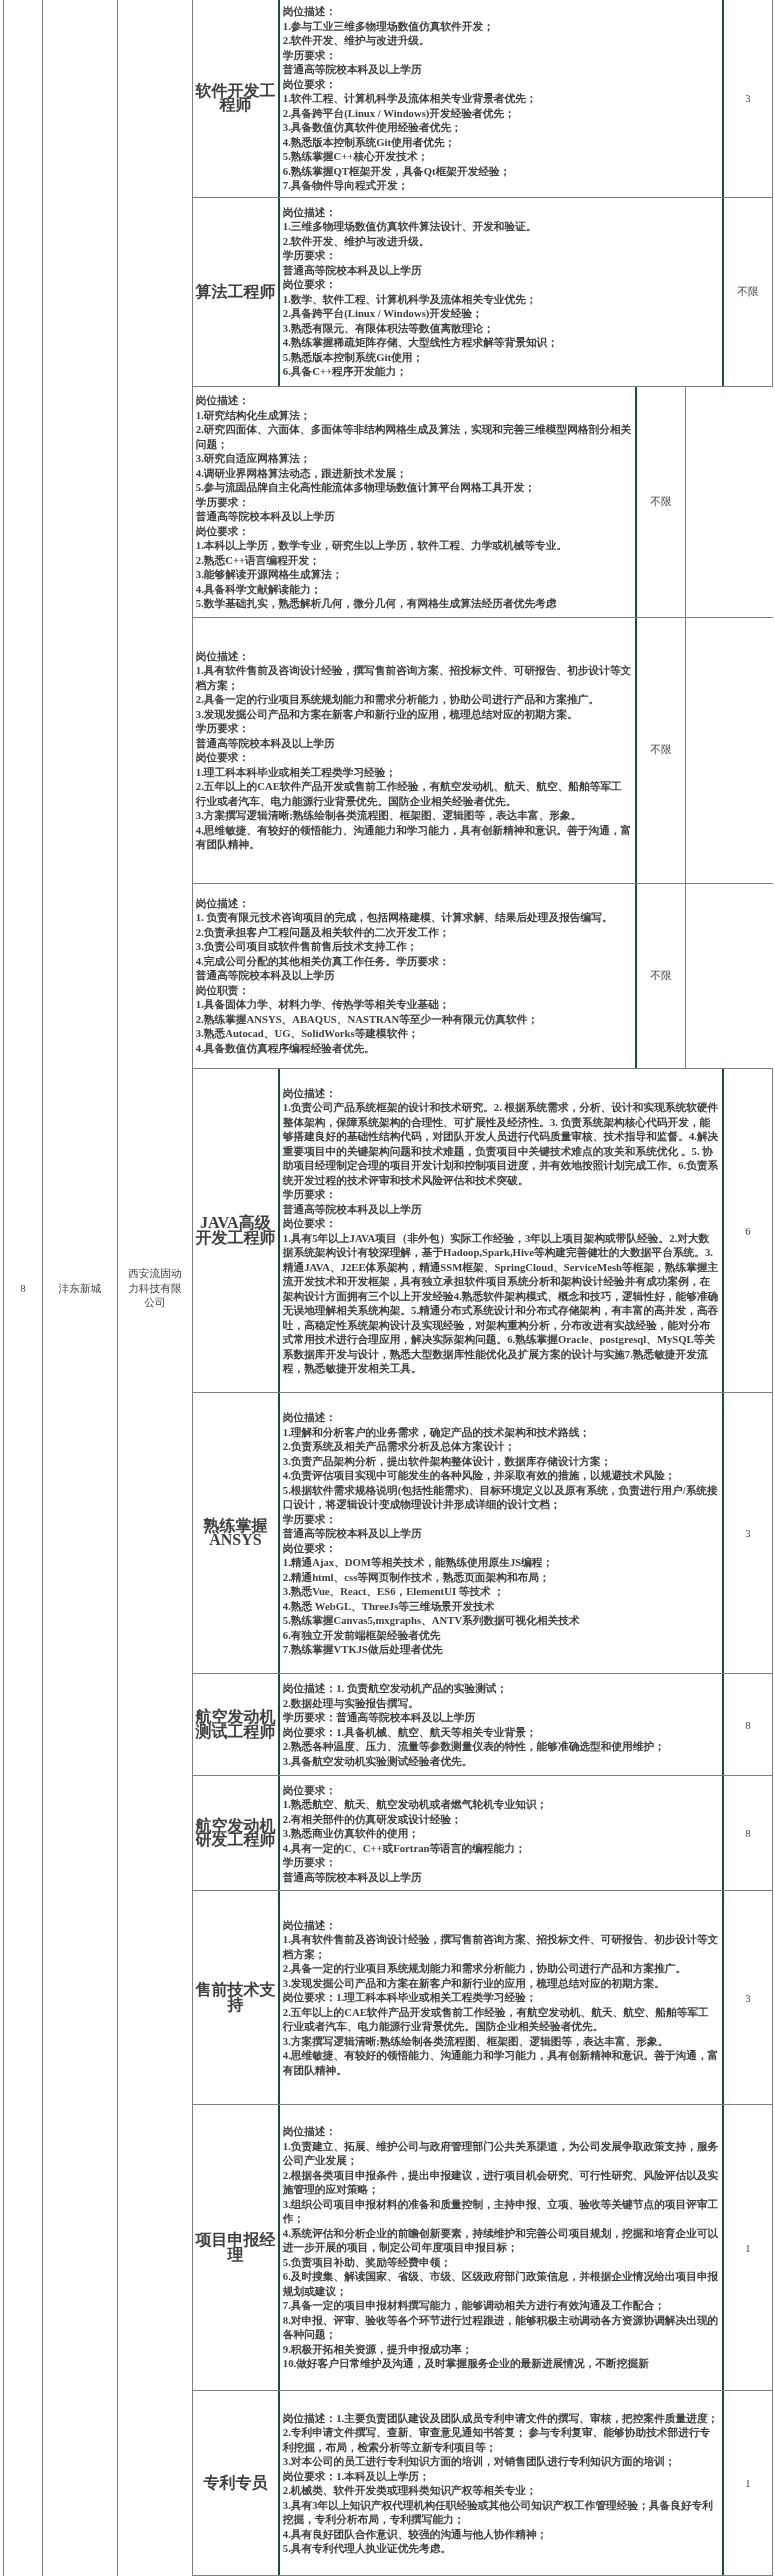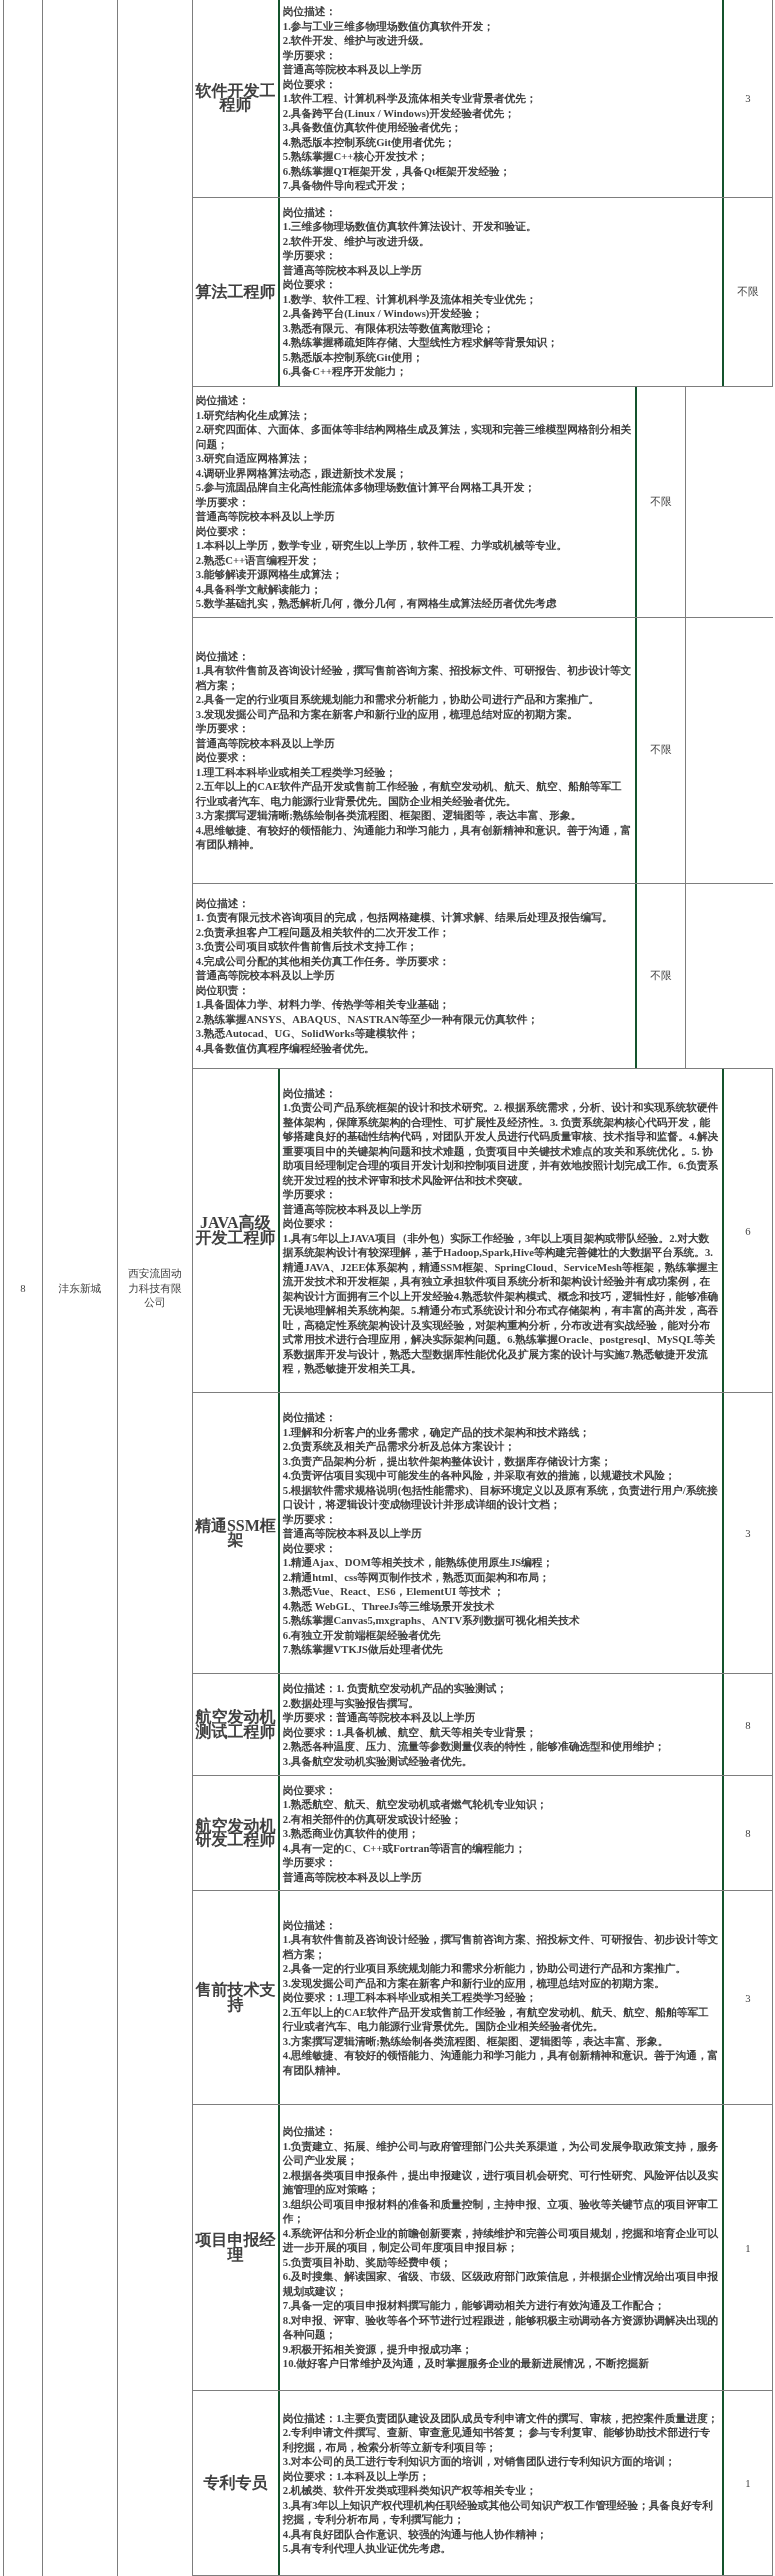--- a/index.html
+++ b/index.html
@@ -175,21 +175,21 @@
 1.负责公司产品系统框架的设计和技术研究。2. 根据系统需求，分析、设计和实现系统软硬件整体架构，保障系统架构的合理性、可扩展性及经济性。3. 负责系统架构核心代码开发，能够搭建良好的基础性结构代码，对团队开发人员进行代码质量审核、技术指导和监督。4.解决重要项目中的关键架构问题和技术难题，负责项目中关键技术难点的攻关和系统优化 。5. 协助项目经理制定合理的项目开发计划和控制项目进度，并有效地按照计划完成工作。6.负责系统开发过程的技术评审和技术风险评估和技术突破。
 学历要求：
 普通高等院校本科及以上学历
 岗位要求：
 1.具有5年以上JAVA项目（非外包）实际工作经验，3年以上项目架构或带队经验。2.对大数据系统架构设计有较深理解，基于Hadoop,Spark,Hive等构建完善健壮的大数据平台系统。3.精通JAVA、J2EE体系架构，精通SSM框架、SpringCloud、ServiceMesh等框架，熟练掌握主流开发技术和开发框架，具有独立承担软件项目系统分析和架构设计经验并有成功案例，在架构设计方面拥有三个以上开发经验4.熟悉软件架构模式、概念和技巧，逻辑性好，能够准确无误地理解相关系统构架。5.精通分布式系统设计和分布式存储架构，有丰富的高并发，高吞吐，高稳定性系统架构设计及实现经验，对架构重构分析，分布改进有实战经验，能对分布式常用技术进行合理应用，解决实际架构问题。6.熟练掌握Oracle、postgresql、MySQL等关系数据库开发与设计，熟悉大型数据库性能优化及扩展方案的设计与实施7.熟悉敏捷开发流程，熟悉敏捷开发相关工具。</div>
         </div>
       <div class="countcell">6</div>
     </div>
 
     <div class="jobrow r6">
-      <div class="cell titlecell">精通SSM框架</div>
+      <div class="cell titlecell">熟练掌握ANSYS</div>
       <div class="cell desccell">
           <div class="txt">岗位描述：
 1.理解和分析客户的业务需求，确定产品的技术架构和技术路线；
 2.负责系统及相关产品需求分析及总体方案设计；
 3.负责产品架构分析，提出软件架构整体设计，数据库存储设计方案；
 4.负责评估项目实现中可能发生的各种风险，并采取有效的措施，以规避技术风险；
 5.根据软件需求规格说明(包括性能需求)、目标环境定义以及原有系统，负责进行用户/系统接口设计，将逻辑设计变成物理设计并形成详细的设计文档；
 学历要求：
 普通高等院校本科及以上学历
 岗位要求：

